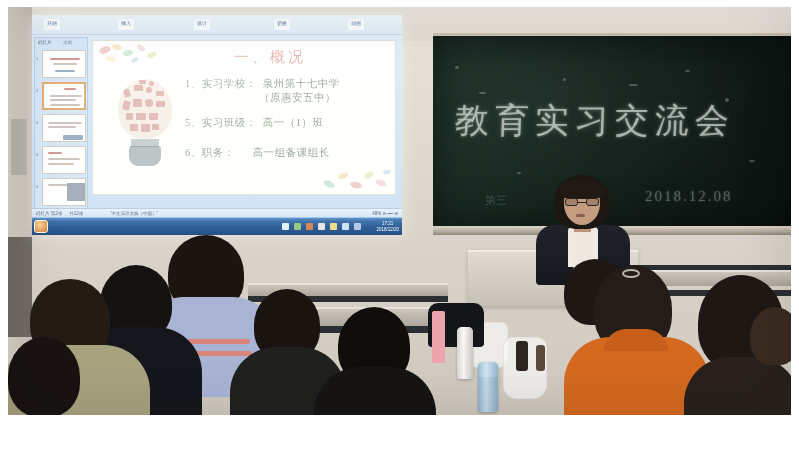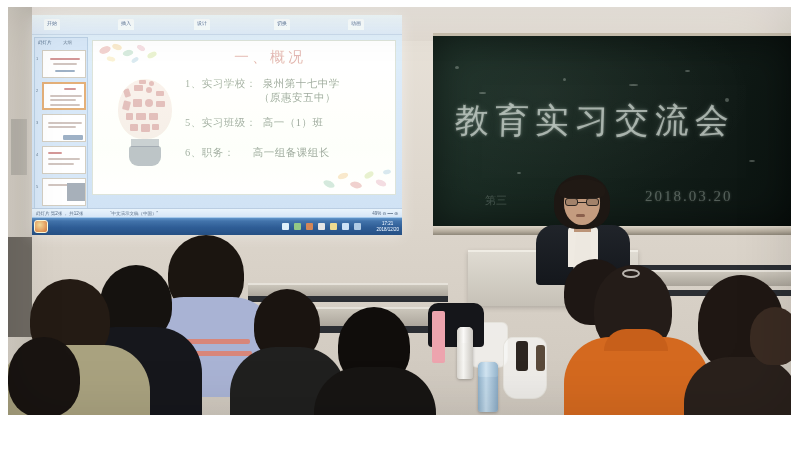--- a/index.html
+++ b/index.html
@@ -374,21 +374,21 @@
         <div class="chalk-dust" style="left:46px;  top:56px;  width:7px;  height:2px;"></div>
         <div class="chalk-dust" style="left:130px; top:42px;  width:3px;  height:3px;"></div>
         <div class="chalk-dust" style="left:196px; top:48px;  width:9px;  height:2px;"></div>
         <div class="chalk-dust" style="left:252px; top:34px;  width:5px;  height:2px;"></div>
         <div class="chalk-dust" style="left:292px; top:62px;  width:4px;  height:4px;"></div>
         <div class="chalk-dust" style="left:316px; top:124px; width:6px;  height:2px;"></div>
         <div class="chalk-dust" style="left:84px;  top:136px; width:4px;  height:2px;"></div>
 
         <div class="bb-title">教育实习交流会</div>
         <div class="bb-small">第三</div>
-        <div class="bb-date">2018.03.20</div>
+        <div class="bb-date">2018.12.08</div>
       </div>
       <div class="chalk-rail"></div>
 
       <div class="proj-screen">
 
         <div class="ppt-ribbon">
           <div class="ppt-tab" style="left:12px;">开始</div>
           <div class="ppt-tab" style="left:86px;">插入</div>
           <div class="ppt-tab" style="left:162px;">设计</div>
           <div class="ppt-tab" style="left:242px;">切换</div>

